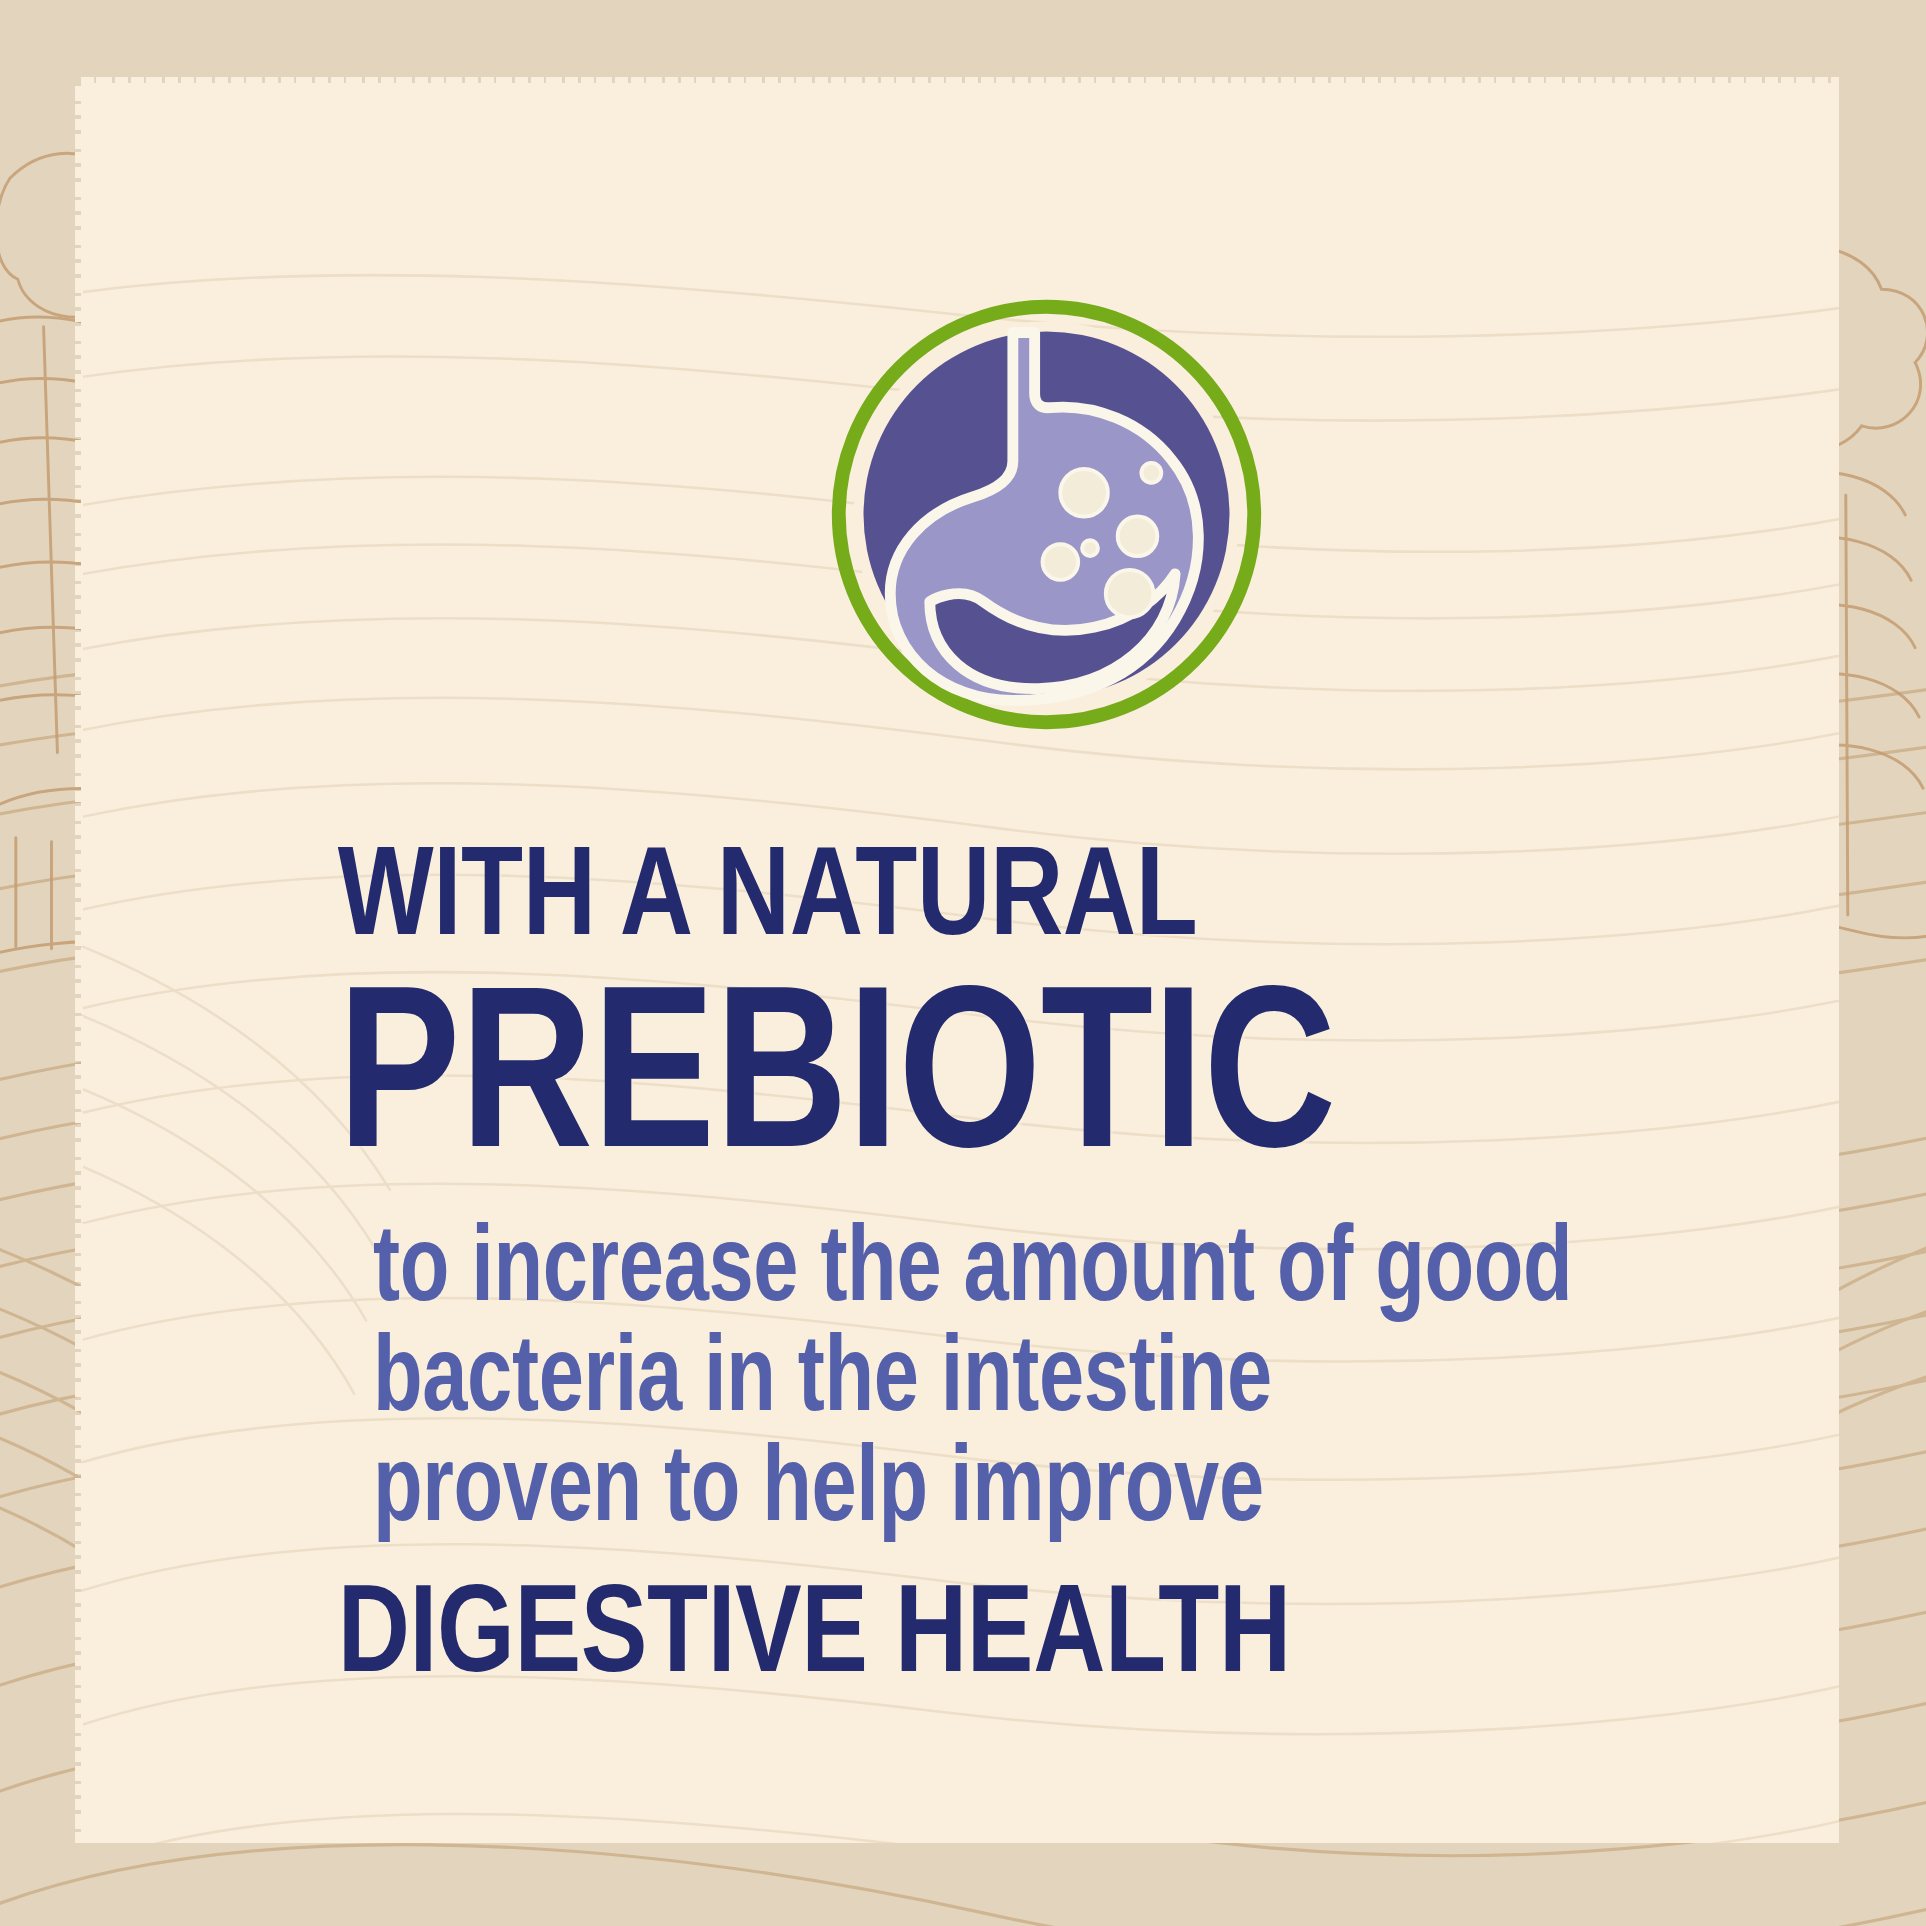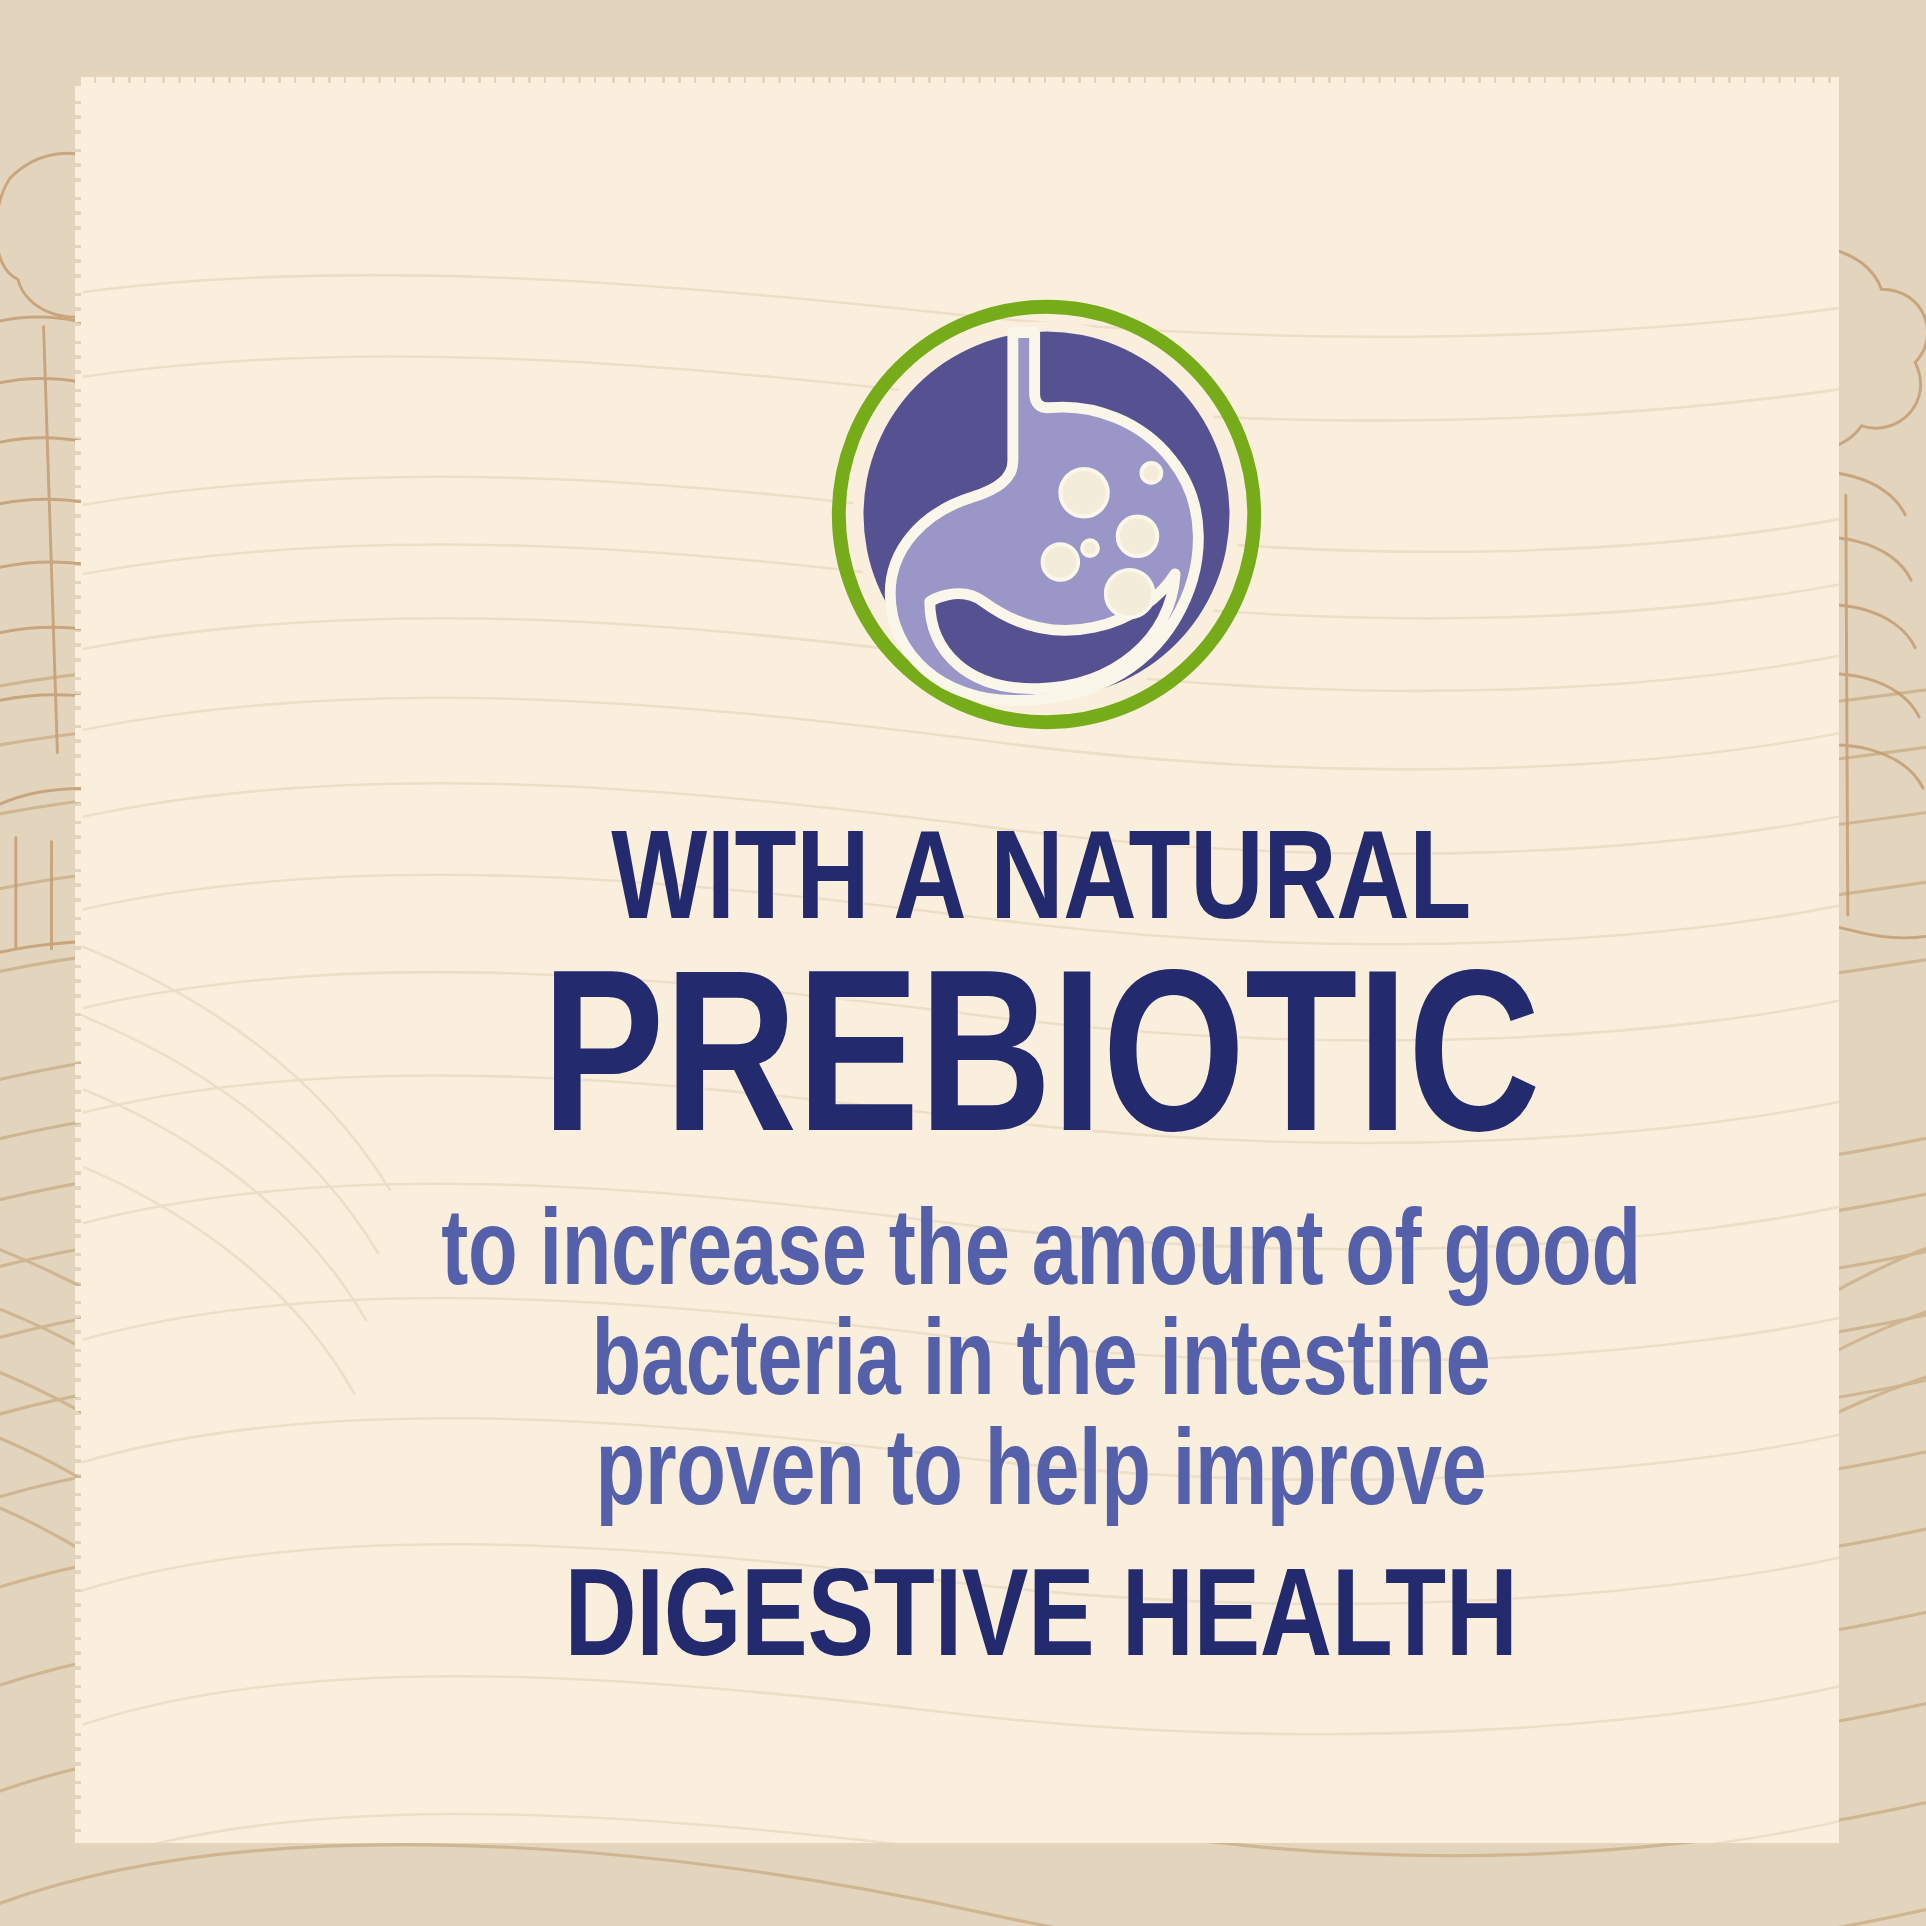--- a/index.html
+++ b/index.html
@@ -44,22 +44,22 @@
   }
   .paper-inner-art{position:absolute;inset:0;pointer-events:none;opacity:.85;}
 
   
   #logo{
     position:absolute;left:738px;top:204px;width:455px;height:455px;
   }
 
   
   #copy{
-    position:absolute;left:81px;top:728px;width:1758px;
-    text-align:center;
+    position:absolute;left:81px;top:744px;width:1758px;
+    text-align:left;
   }
   .ln{
     display:block;
     font-family:"Liberation Sans",sans-serif;
     font-weight:bold;
     letter-spacing:-0.5px;
     white-space:nowrap;
     transform-origin:center center;
   }
 

